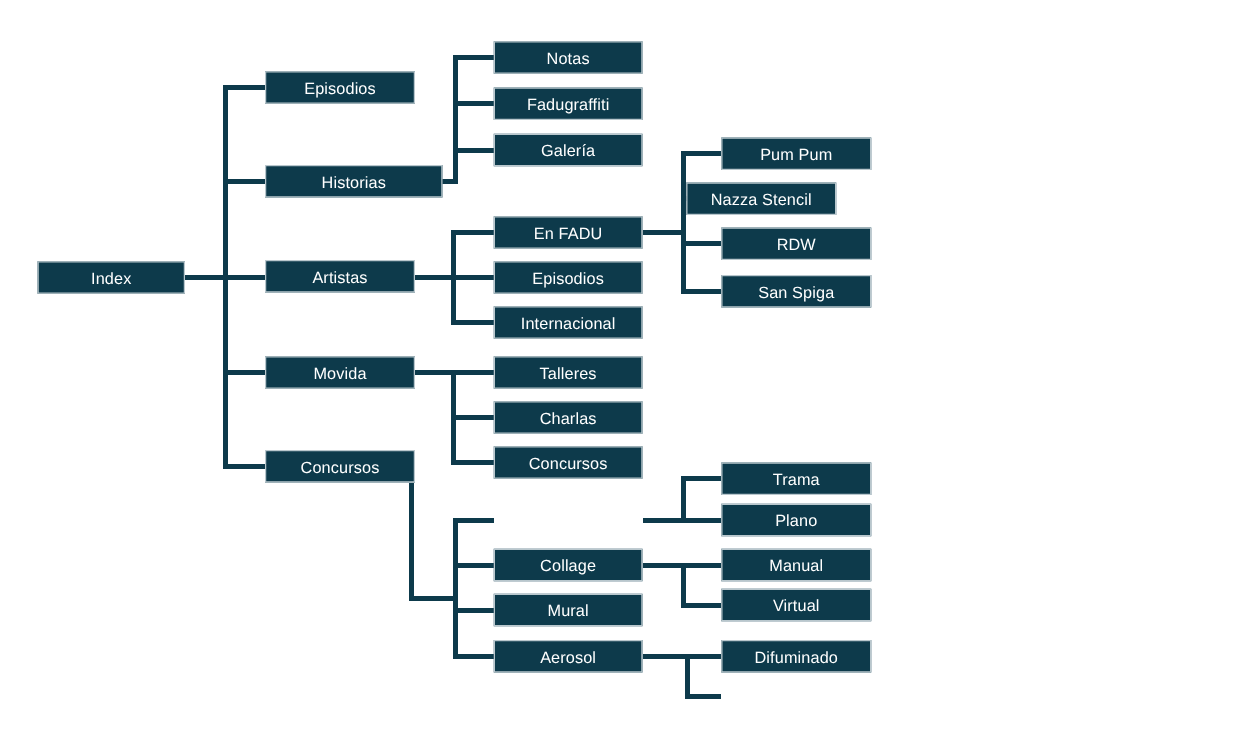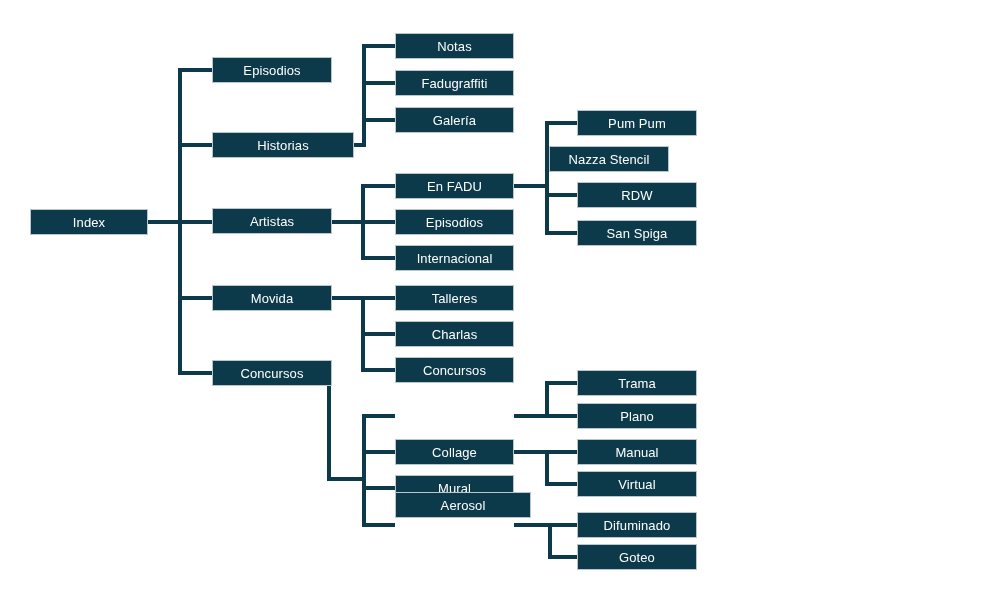--- a/index.html
+++ b/index.html
@@ -112,26 +112,25 @@
   <div class="node" style="left:395px;top:70px;width:119px">Fadugraffiti</div>
   <div class="node" style="left:395px;top:107px;width:119px">Galería</div>
   <div class="node" style="left:395px;top:173px;width:119px">En FADU</div>
   <div class="node" style="left:395px;top:209px;width:119px">Episodios</div>
   <div class="node" style="left:395px;top:245px;width:119px">Internacional</div>
   <div class="node" style="left:395px;top:285px;width:119px">Talleres</div>
   <div class="node" style="left:395px;top:321px;width:119px">Charlas</div>
   <div class="node" style="left:395px;top:357px;width:119px">Concursos</div>
   <div class="node" style="left:395px;top:439px;width:119px">Collage</div>
   <div class="node" style="left:395px;top:475px;width:119px">Mural</div>
-  <div class="node" style="left:395px;top:492px;width:136px">Aerosol</div>
+  <div class="node" style="left:395px;top:512px;width:119px">Aerosol</div>
 
   <div class="node" style="left:577px;top:110px;width:120px">Pum Pum</div>
   <div class="node" style="left:549px;top:146px;width:120px">Nazza Stencil</div>
   <div class="node" style="left:577px;top:182px;width:120px">RDW</div>
   <div class="node" style="left:577px;top:220px;width:120px">San Spiga</div>
   <div class="node" style="left:577px;top:403px;width:120px">Plano</div>
   <div class="node" style="left:577px;top:370px;width:120px">Trama</div>
   <div class="node" style="left:577px;top:439px;width:120px">Manual</div>
   <div class="node" style="left:577px;top:471px;width:120px">Virtual</div>
   <div class="node" style="left:577px;top:512px;width:120px">Difuminado</div>
-  <div class="node" style="left:577px;top:544px;width:120px">Goteo</div>
 
 </div>
 
 </body></html>

